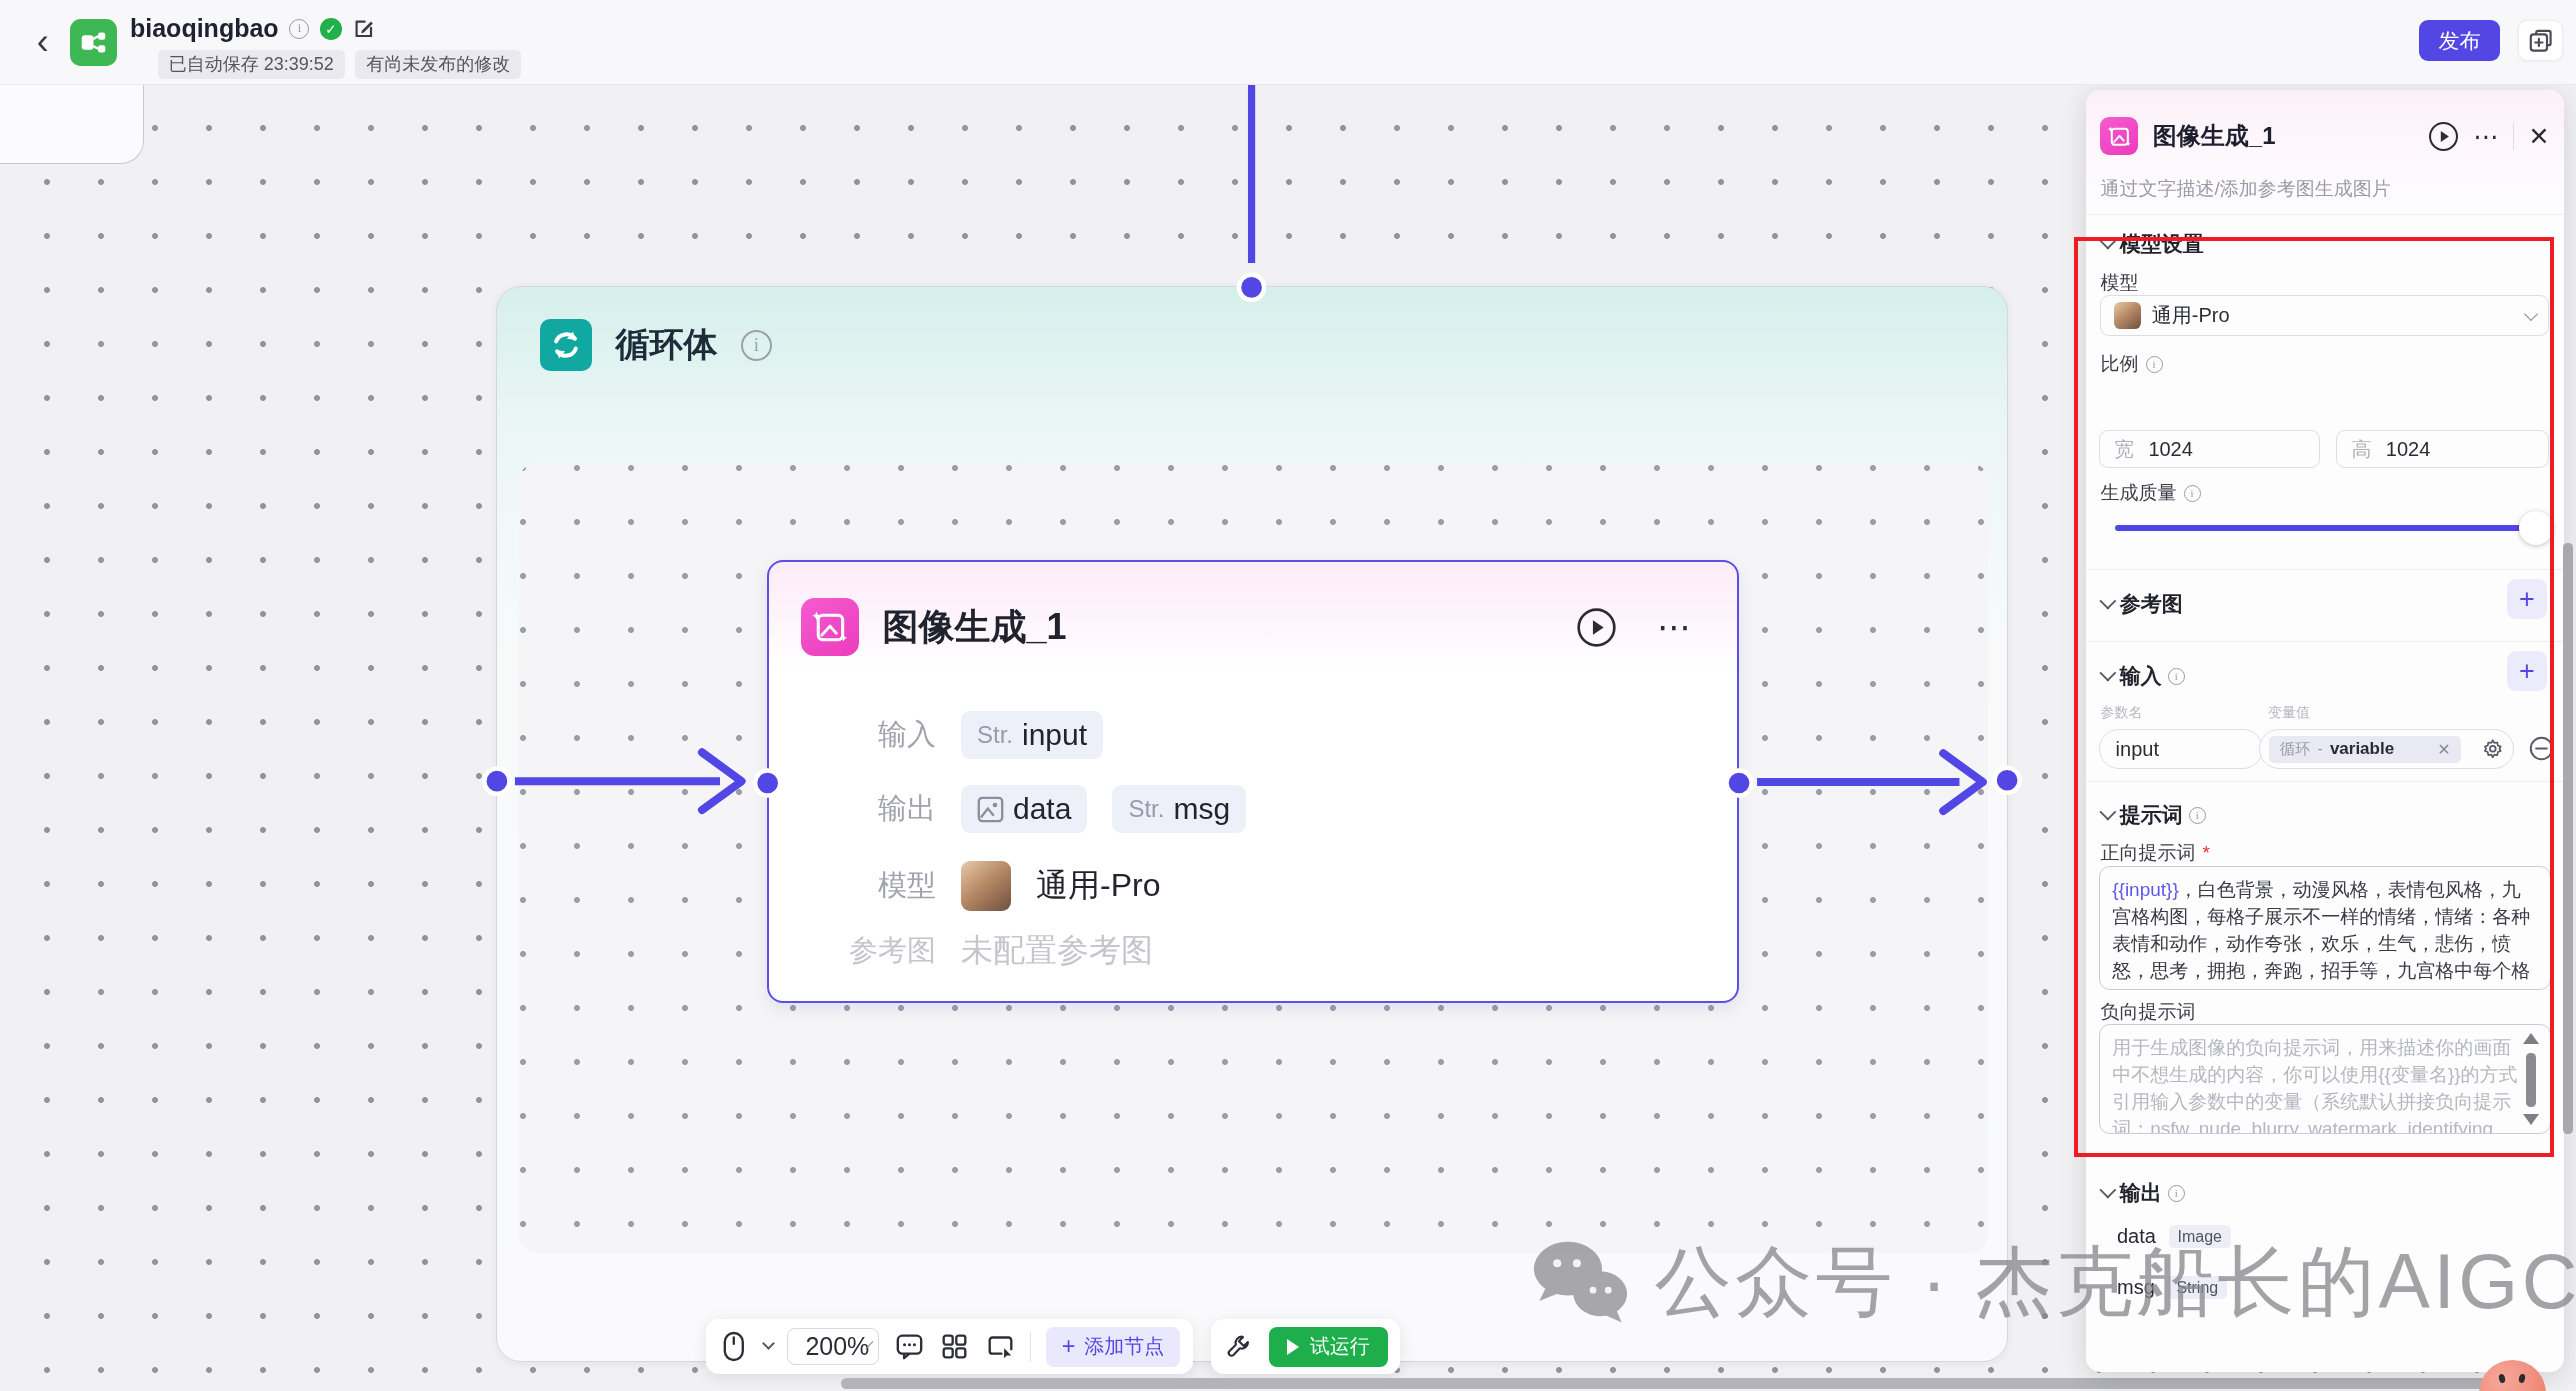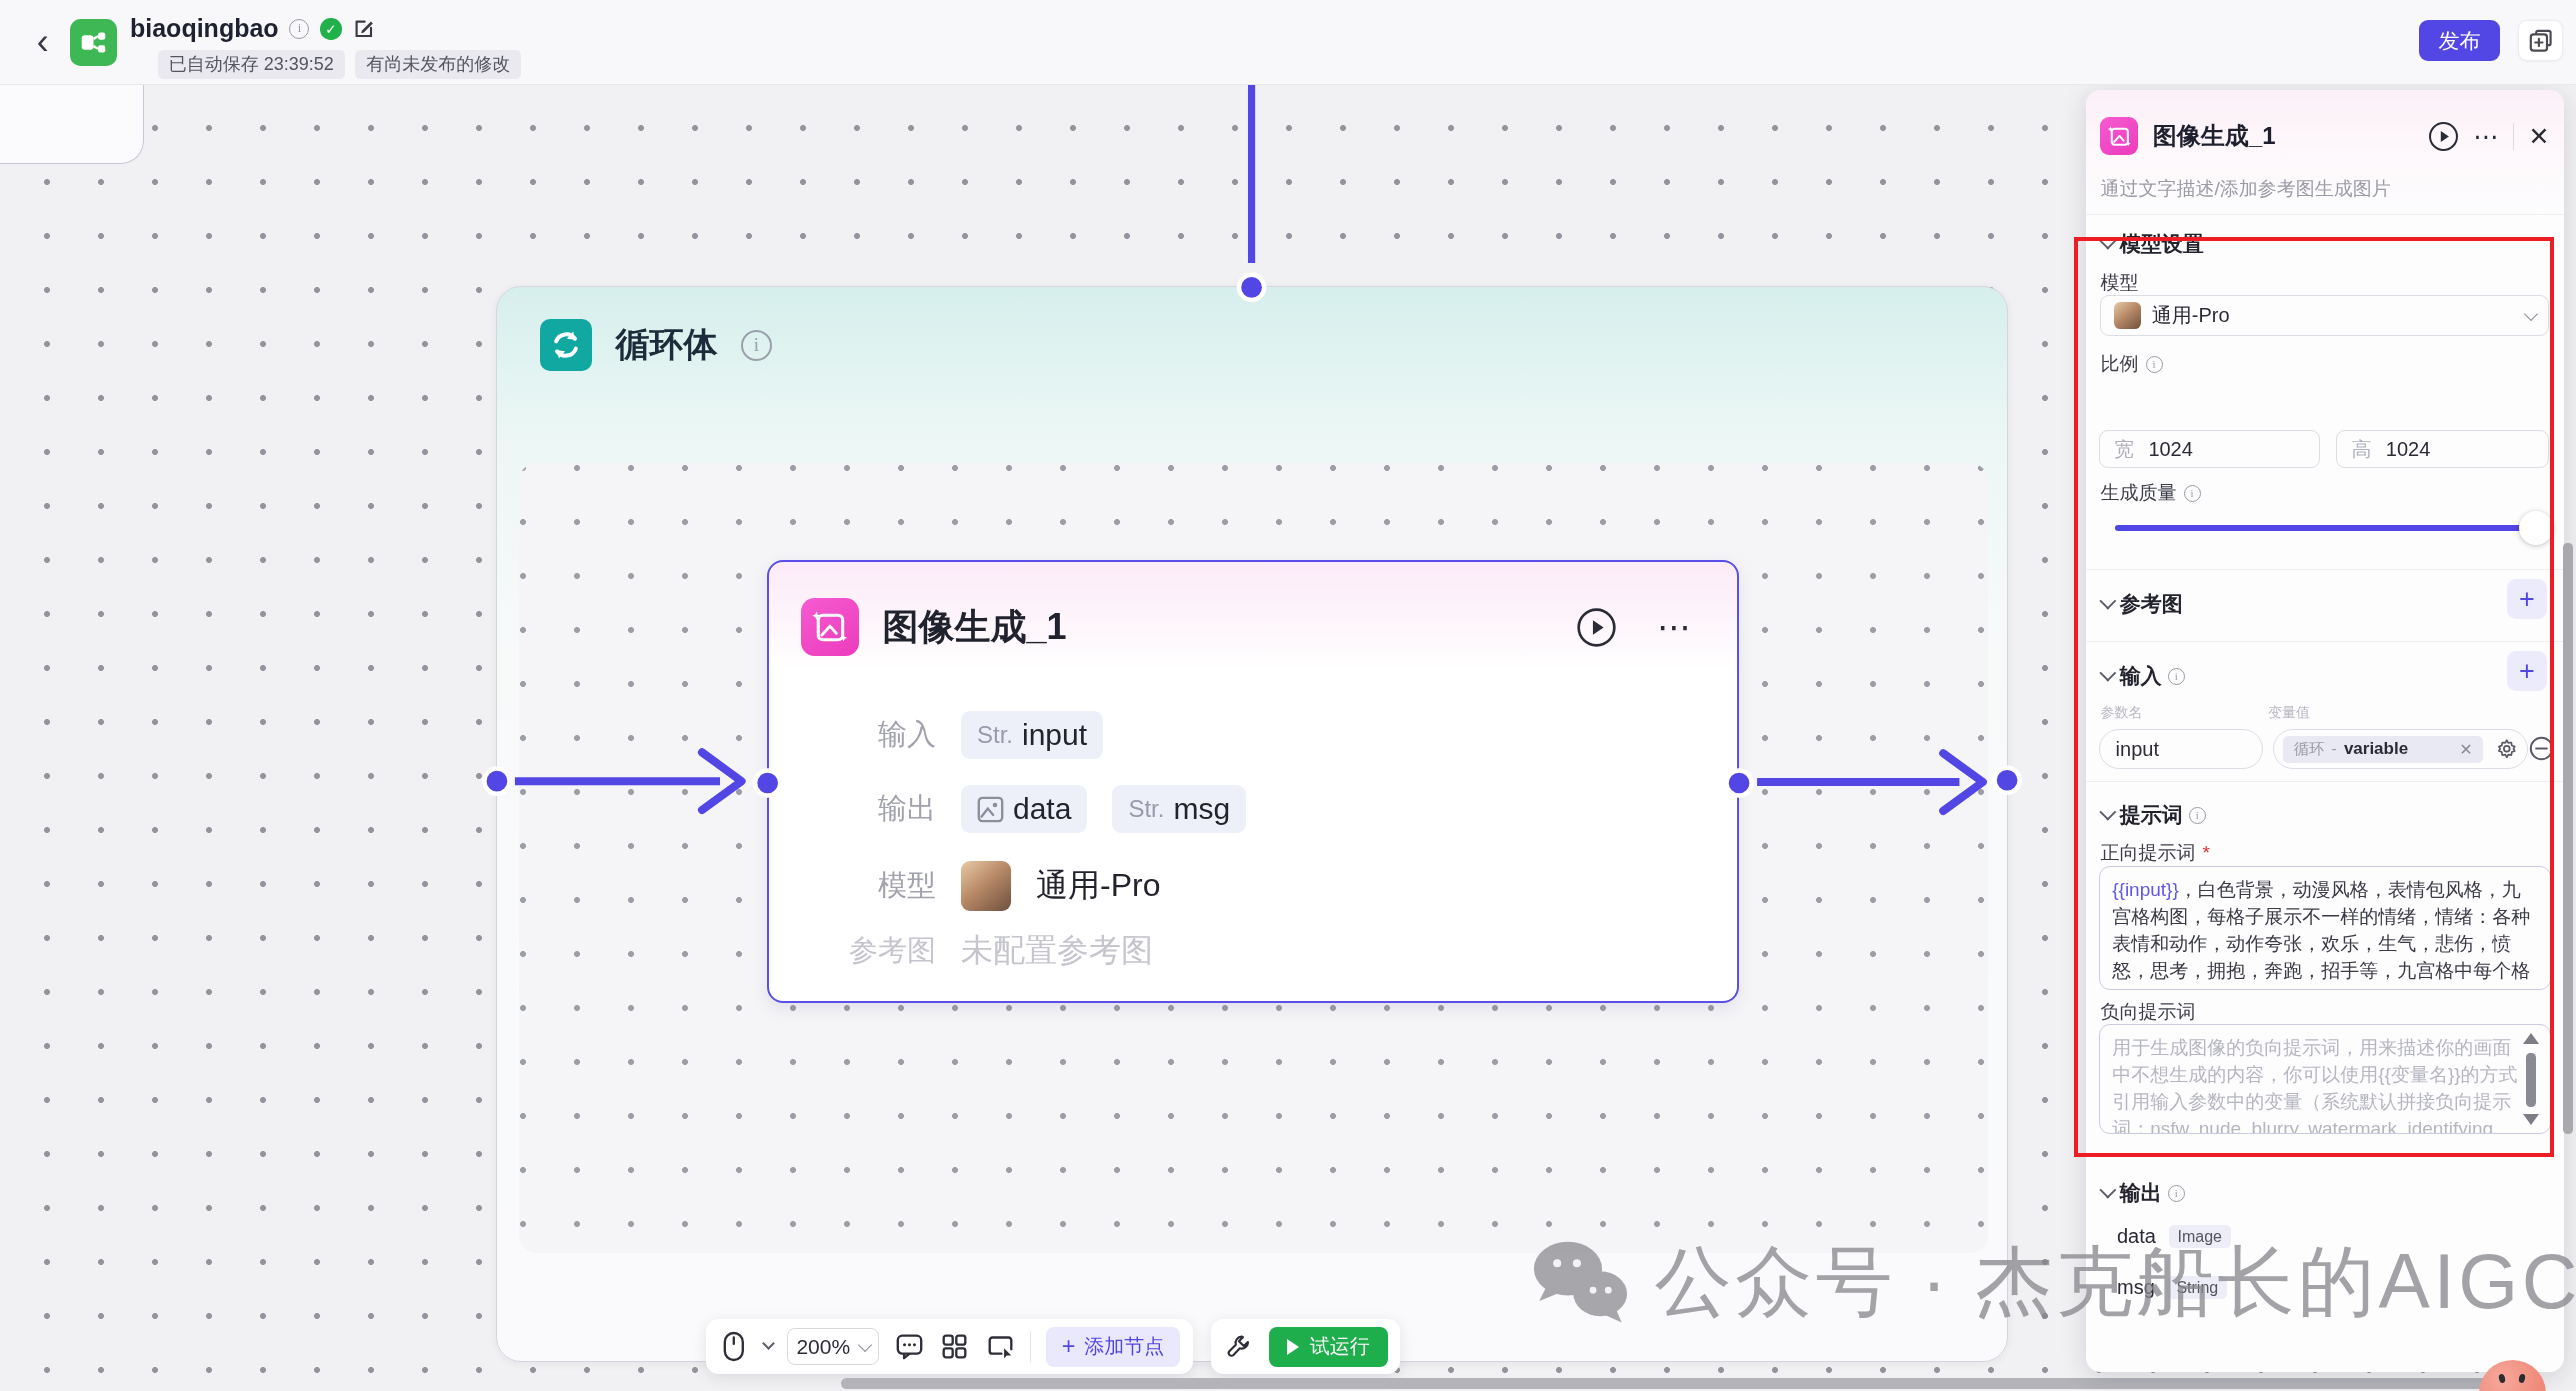--- a/index.html
+++ b/index.html
@@ -69,21 +69,21 @@
   .node-ref-val { font-size:32px; color:#c5c5ce; }
 
   .edges { position:absolute; left:0; top:0; width:2576px; height:1306px; pointer-events:none; z-index:5; }
 
   
   .toolbar { position:absolute; top:1234px; left:706px; display:flex; gap:18px; z-index:30; }
   .pill { background:#fff; border-radius:12.6px; box-shadow:0 3.6px 14.4px rgba(30,30,60,.10); height:55px;
           display:flex; align-items:center; padding:0 12.6px; gap:14.4px; }
   .tb-icon { width:31px; height:31px; display:flex; align-items:center; justify-content:center; cursor:pointer; }
   .zoom-box { border:1.3px solid #d8d8e0; border-radius:8px; height:37px; width:92px; display:flex; align-items:center;
-              justify-content:space-between; padding:0 8px; font-size:21px; color:#2c2c36; cursor:pointer; }
+              justify-content:space-between; padding:0 17px; font-size:25px; color:#2c2c36; cursor:pointer; }
   .tb-divider { width:1.3px; height:31px; background:#e4e4ea; }
   .add-node-btn { background:#e9e8fc; color:#5246e4; border:none; border-radius:8px; height:40px; padding:0 16px;
                   font-size:20px; font-family:inherit; display:flex; align-items:center; gap:9px; cursor:pointer; }
   .run-btn { background:#1eae4c; color:#fff; border:none; border-radius:8px; height:40px; padding:0 18px;
              font-size:20px; font-family:inherit; display:flex; align-items:center; gap:10.8px; cursor:pointer; }
   .run-tri { width:0; height:0; border-left:12.6px solid #fff; border-top:8px solid transparent; border-bottom:8px solid transparent; }
 
   .hscroll { position:absolute; left:841px; top:1293px; width:1701px; height:10.8px; background:#b3b3b9; border-radius:5.4px; z-index:30; }
 
   
@@ -428,21 +428,21 @@
       <span class="info-sm">i</span>
     </div>
     <button class="p-abs plus-btn" style="left:421px;top:561px">+</button>
 
     <div class="p-abs col-label" style="left:14.4px;top:614px">参数名</div>
     <div class="p-abs col-label" style="left:182px;top:614px">变量值</div>
 
     <div class="p-abs pill-input" style="left:12.6px;top:639px;width:164px">
       <span>input</span>
     </div>
-    <div class="p-abs pill-input" style="left:187px;top:639px;width:255px;padding:12px 9px;gap:13px">
+    <div class="p-abs pill-input" style="left:173px;top:639px;width:255px;padding:12px 9px;gap:21px">
       <span class="var-tag">
         <span class="var-scope">循环</span>
         <span class="var-scope">-</span>
         <span class="var-name">variable</span>
         <span class="var-x">✕</span>
       </span>
       <svg width="21.6" height="21.6" viewBox="0 0 24 24" fill="none" style="cursor:pointer;flex:none">
         <circle cx="12" cy="12" r="3.2" stroke="#5a5a66" stroke-width="2"></circle>
         <path d="M12 2.5 L13.6 5.5 L17 5 L17.6 8.4 L20.8 9.6 L19.4 12 L20.8 14.4 L17.6 15.6 L17 19 L13.6 18.5 L12 21.5 L10.4 18.5 L7 19 L6.4 15.6 L3.2 14.4 L4.6 12 L3.2 9.6 L6.4 8.4 L7 5 L10.4 5.5 Z" stroke="#5a5a66" stroke-width="1.9" stroke-linejoin="round"></path>
       </svg>

